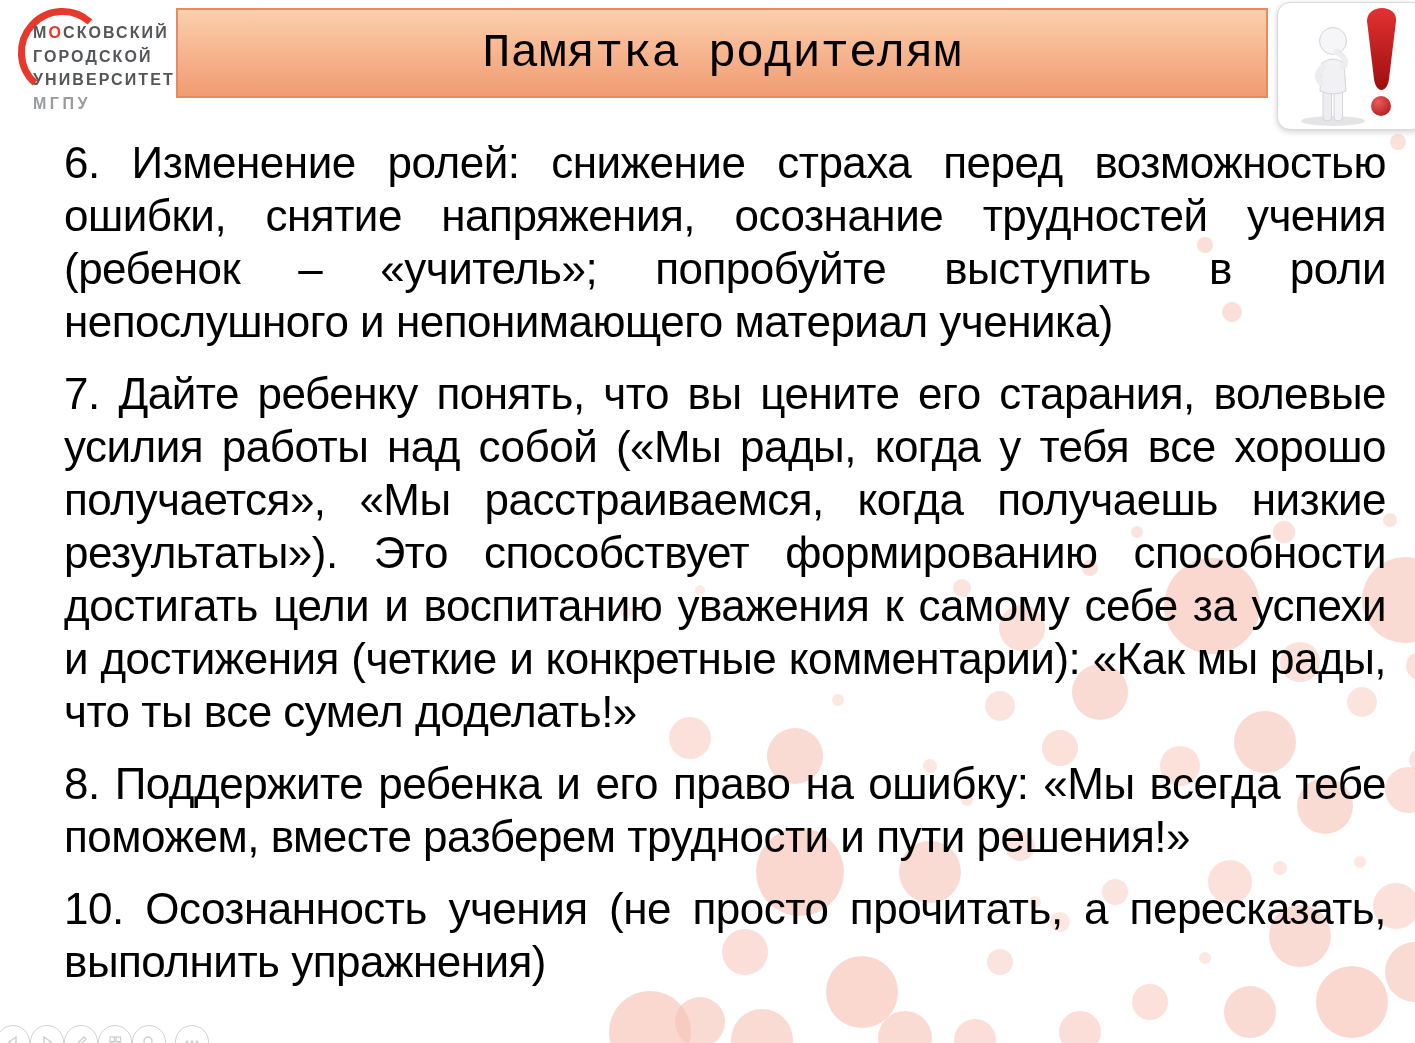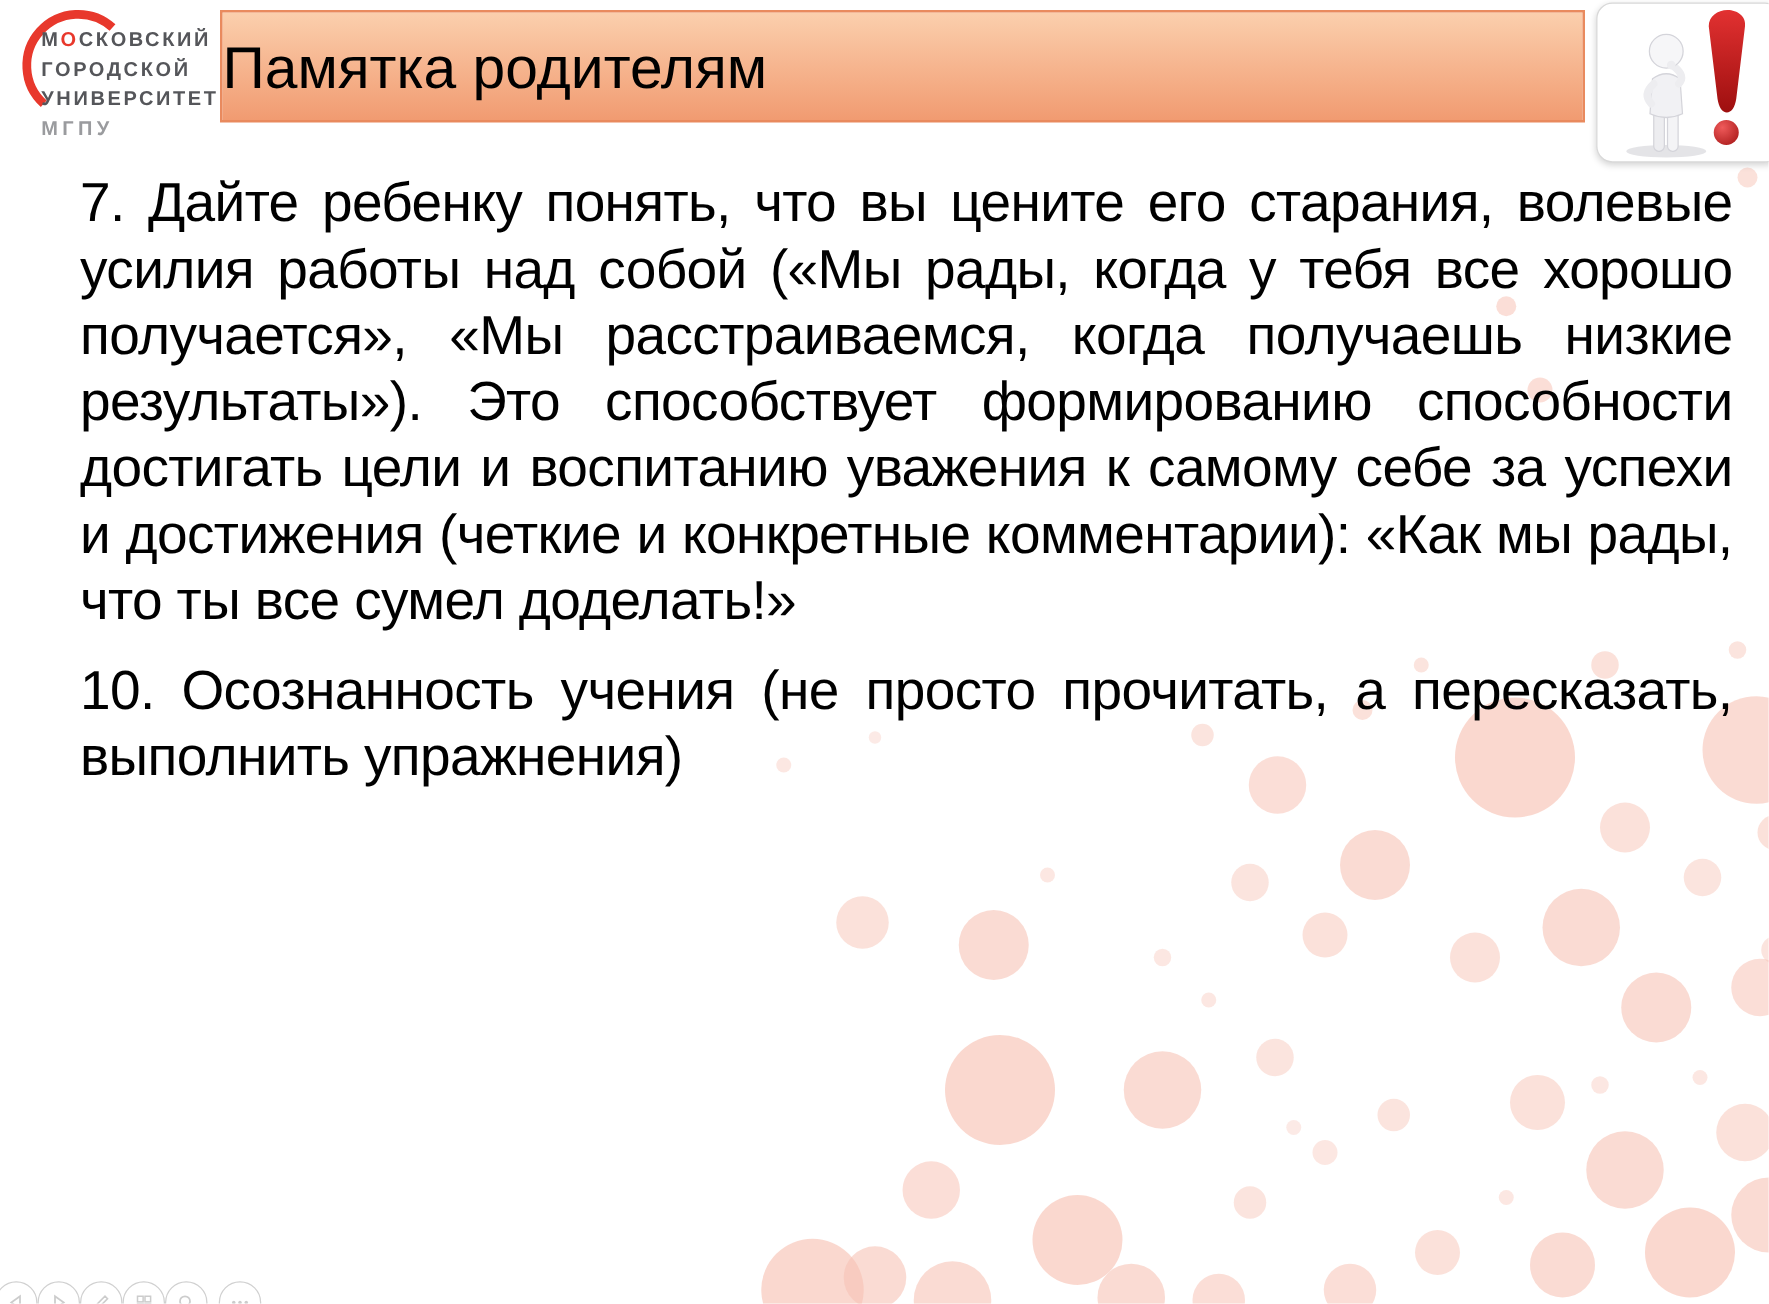--- a/index.html
+++ b/index.html
@@ -14,21 +14,21 @@
   .logo{position:absolute;left:0;top:0;width:185px;height:130px;z-index:4;}
   .logo svg{position:absolute;left:10px;top:5px;}
   .logo-text{position:absolute;left:33px;top:21px;font-weight:bold;font-size:16px;
     letter-spacing:2.1px;line-height:23.5px;color:var(--logo-gray);white-space:nowrap;}
   .logo-text .red-o{color:var(--logo-red);}
   .logo-text .abbr{color:var(--logo-light-gray);letter-spacing:3.5px;}
   
   .banner{position:absolute;left:176px;top:8px;width:1092px;height:90px;z-index:3;
     background:linear-gradient(180deg,var(--banner-top) 0%,var(--banner-bottom) 100%);
     border:2px solid var(--banner-border);box-sizing:border-box;
-    display:flex;align-items:center;justify-content:flex-start;}
+    display:flex;align-items:center;justify-content:center;font-family:Liberation Mono, monospace;}
   .banner h1{margin:0;font-size:47px;font-weight:normal;letter-spacing:0;color:#000;}
   
   .card{position:absolute;left:1277px;top:2px;width:146px;height:126px;z-index:4;
     background:#fff;border:1px solid #d8d8d8;border-radius:13px;
     box-shadow:0 2px 6px rgba(0,0,0,.18);display:flex;align-items:flex-end;justify-content:center;}
   
   .content{position:absolute;left:64px;top:136px;width:1322px;z-index:2;}
   .content p{margin:0 0 19px 0;font-size:44px;line-height:53px;letter-spacing:-0.5px;
     text-align:justify;color:#000;}
   
@@ -139,21 +139,23 @@
         <path d="M41 56 Q52 48 63 56 L65 84 Q52 90 39 84 Z" fill="#f1f1f4" stroke="#d4d4da" stroke-width="1"></path>
         <path d="M42 60 Q33 68 40 76" fill="none" stroke="#ededf0" stroke-width="6" stroke-linecap="round"></path>
         <path d="M62 60 Q68 54 58 46" fill="none" stroke="#ededf0" stroke-width="6" stroke-linecap="round"></path>
         <circle cx="52" cy="34" r="13.5" fill="#f6f6f8" stroke="#d4d4da" stroke-width="1"></circle>
         <circle cx="56" cy="45" r="3.5" fill="#ededf0"></circle>
       </g>
     </svg>
   </div>
 
   <div class="content">
+    <p>6. Изменение ролей: снижение страха перед возможностью ошибки, снятие напряжения, осознание трудностей учения (ребенок – «учитель»; попробуйте выступить в роли непослушного и непонимающего материал ученика)</p>
     <p>7. Дайте ребенку понять, что вы цените его старания, волевые усилия работы над собой («Мы рады, когда у тебя все хорошо получается», «Мы расстраиваемся, когда получаешь низкие результаты»). Это способствует формированию способности достигать цели и воспитанию уважения к самому себе за успехи и достижения (четкие и конкретные комментарии): «Как мы рады, что ты все сумел доделать!»</p>
+    <p>8. Поддержите ребенка и его право на ошибку: «Мы всегда тебе поможем, вместе разберем трудности и пути решения!»</p>
     <p>10. Осознанность учения (не просто прочитать, а пересказать, выполнить упражнения)</p>
   </div>
 
   <div class="controls">
     <button class="ctrl" title="">
       <svg width="16" height="16" viewBox="0 0 16 16">
         <polygon points="11,3 11,13 4,8" fill="none" stroke="#8f8f8f" stroke-width="1.4"></polygon>
       </svg>
     </button>
     <button class="ctrl" title="">

